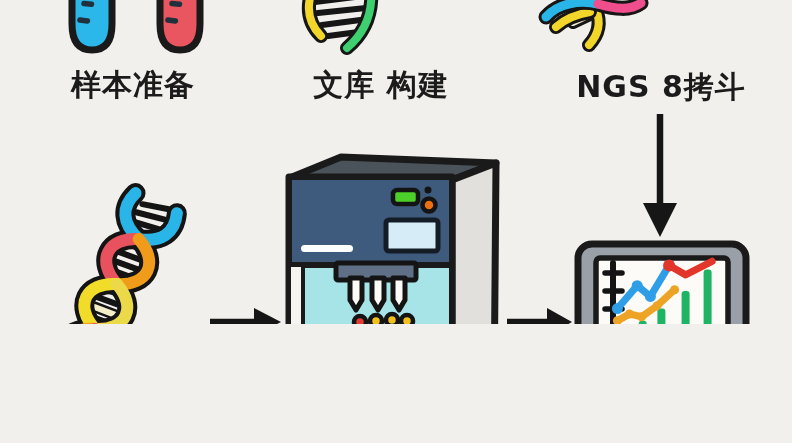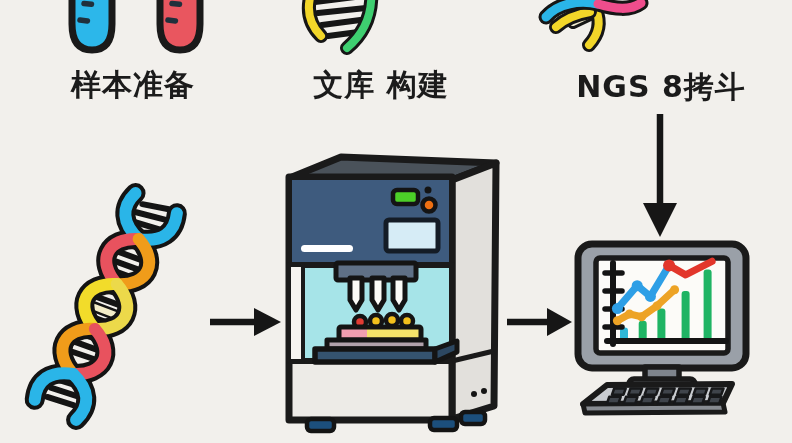--- a/index.html
+++ b/index.html
@@ -1,16 +1,16 @@
 <!DOCTYPE html>
 <html><head>
 <meta charset="utf-8">
 <style>
   html,body{margin:0;padding:0;background:#f2f0ec;}
-  #stage{position:relative;width:792px;height:443px;overflow:hidden;background:#15803d;
+  #stage{position:relative;width:792px;height:324px;overflow:hidden;background:#15803d;
          font-family:"DejaVu Sans",sans-serif;}
   svg text{font-family:"DejaVu Sans",sans-serif;font-weight:700;fill:#1b1b1b;letter-spacing:1px;}
   .lbl{font-size:30px;}
 </style>
 </head>
 <body>
 <div id="stage">
 
 
 

